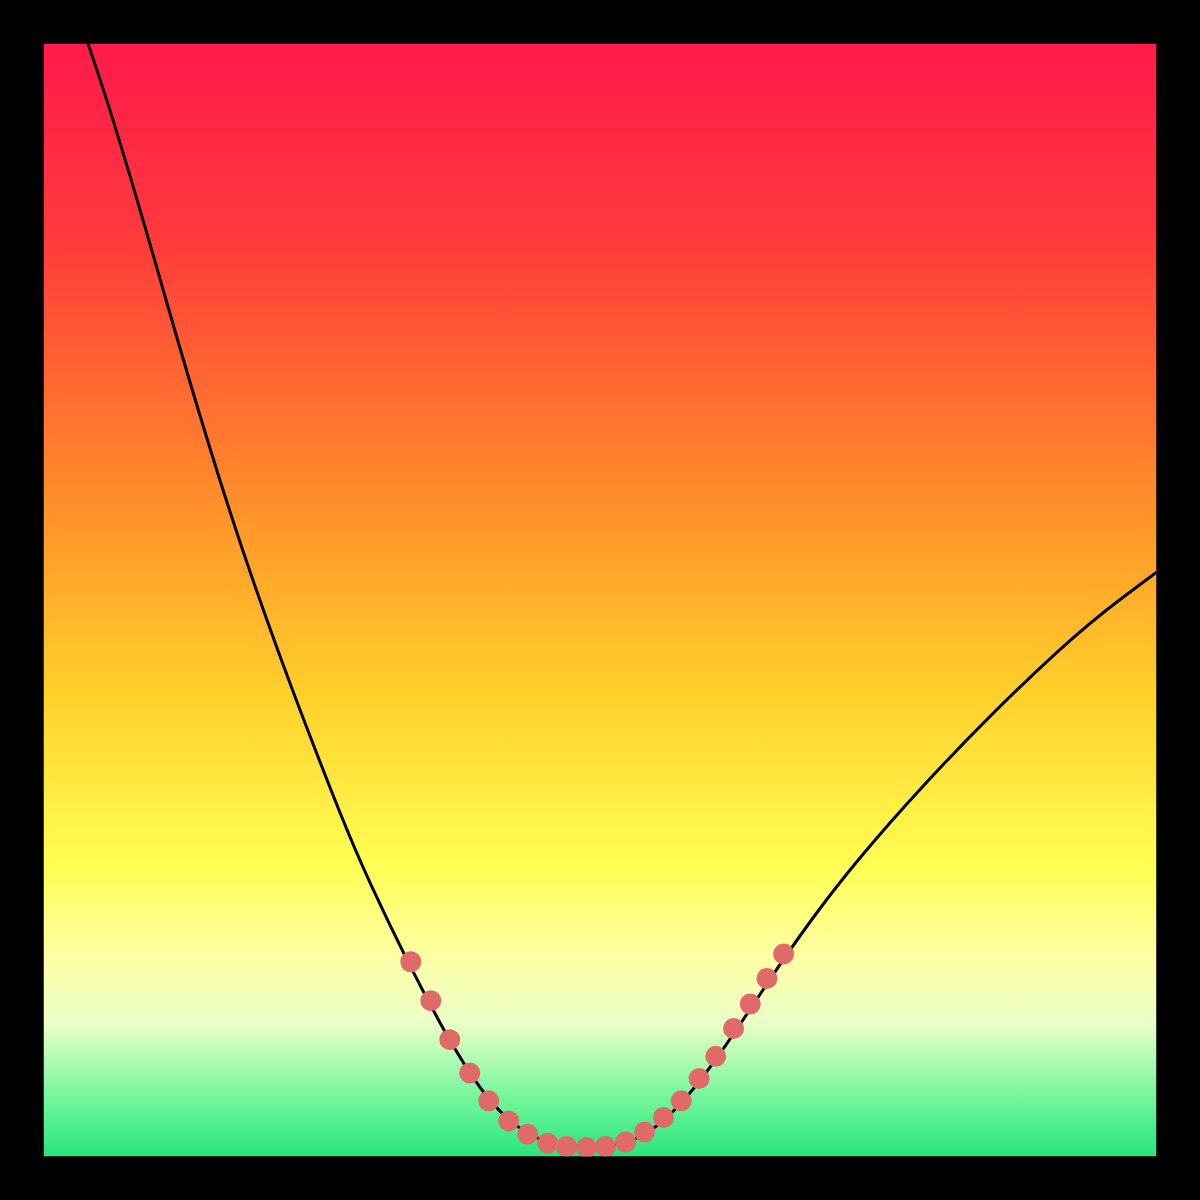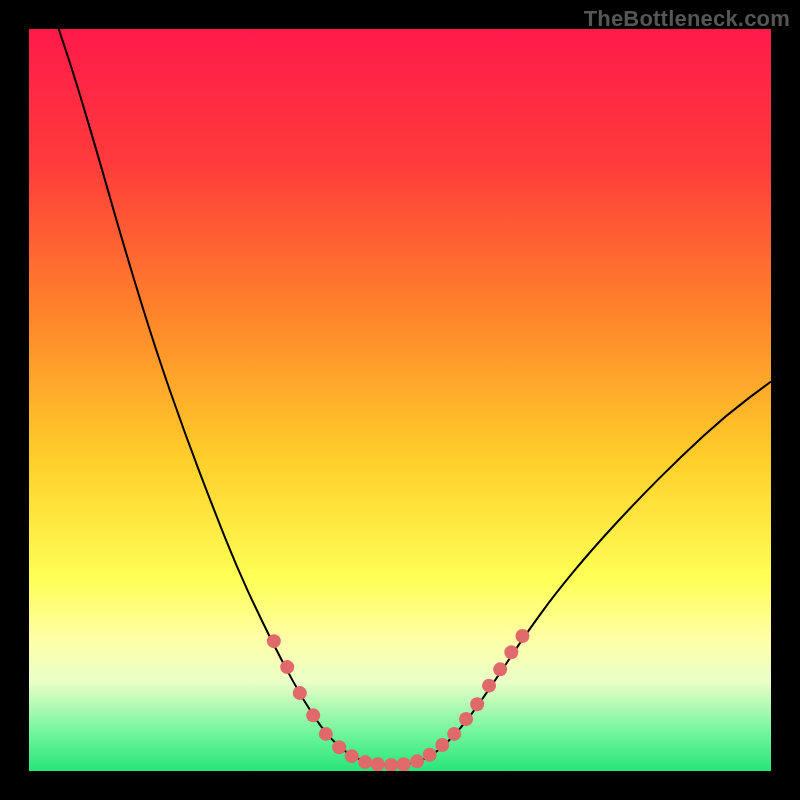--- a/index.html
+++ b/index.html
@@ -68,14 +68,13 @@
           <circle cx="425.17" cy="704.90" r="7" fill="#e06a6a"></circle>
           <circle cx="437.04" cy="690.06" r="7" fill="#e06a6a"></circle>
           <circle cx="448.17" cy="675.22" r="7" fill="#e06a6a"></circle>
           <circle cx="460.04" cy="656.67" r="7" fill="#e06a6a"></circle>
           <circle cx="471.17" cy="640.35" r="7" fill="#e06a6a"></circle>
           <circle cx="482.30" cy="623.28" r="7" fill="#e06a6a"></circle>
           <circle cx="493.43" cy="606.96" r="7" fill="#e06a6a"></circle>
         </g>
     </svg>
   </div>
-  <div class="watermark">TheBottleneck.com</div>
 </div>
 
 </body></html>

